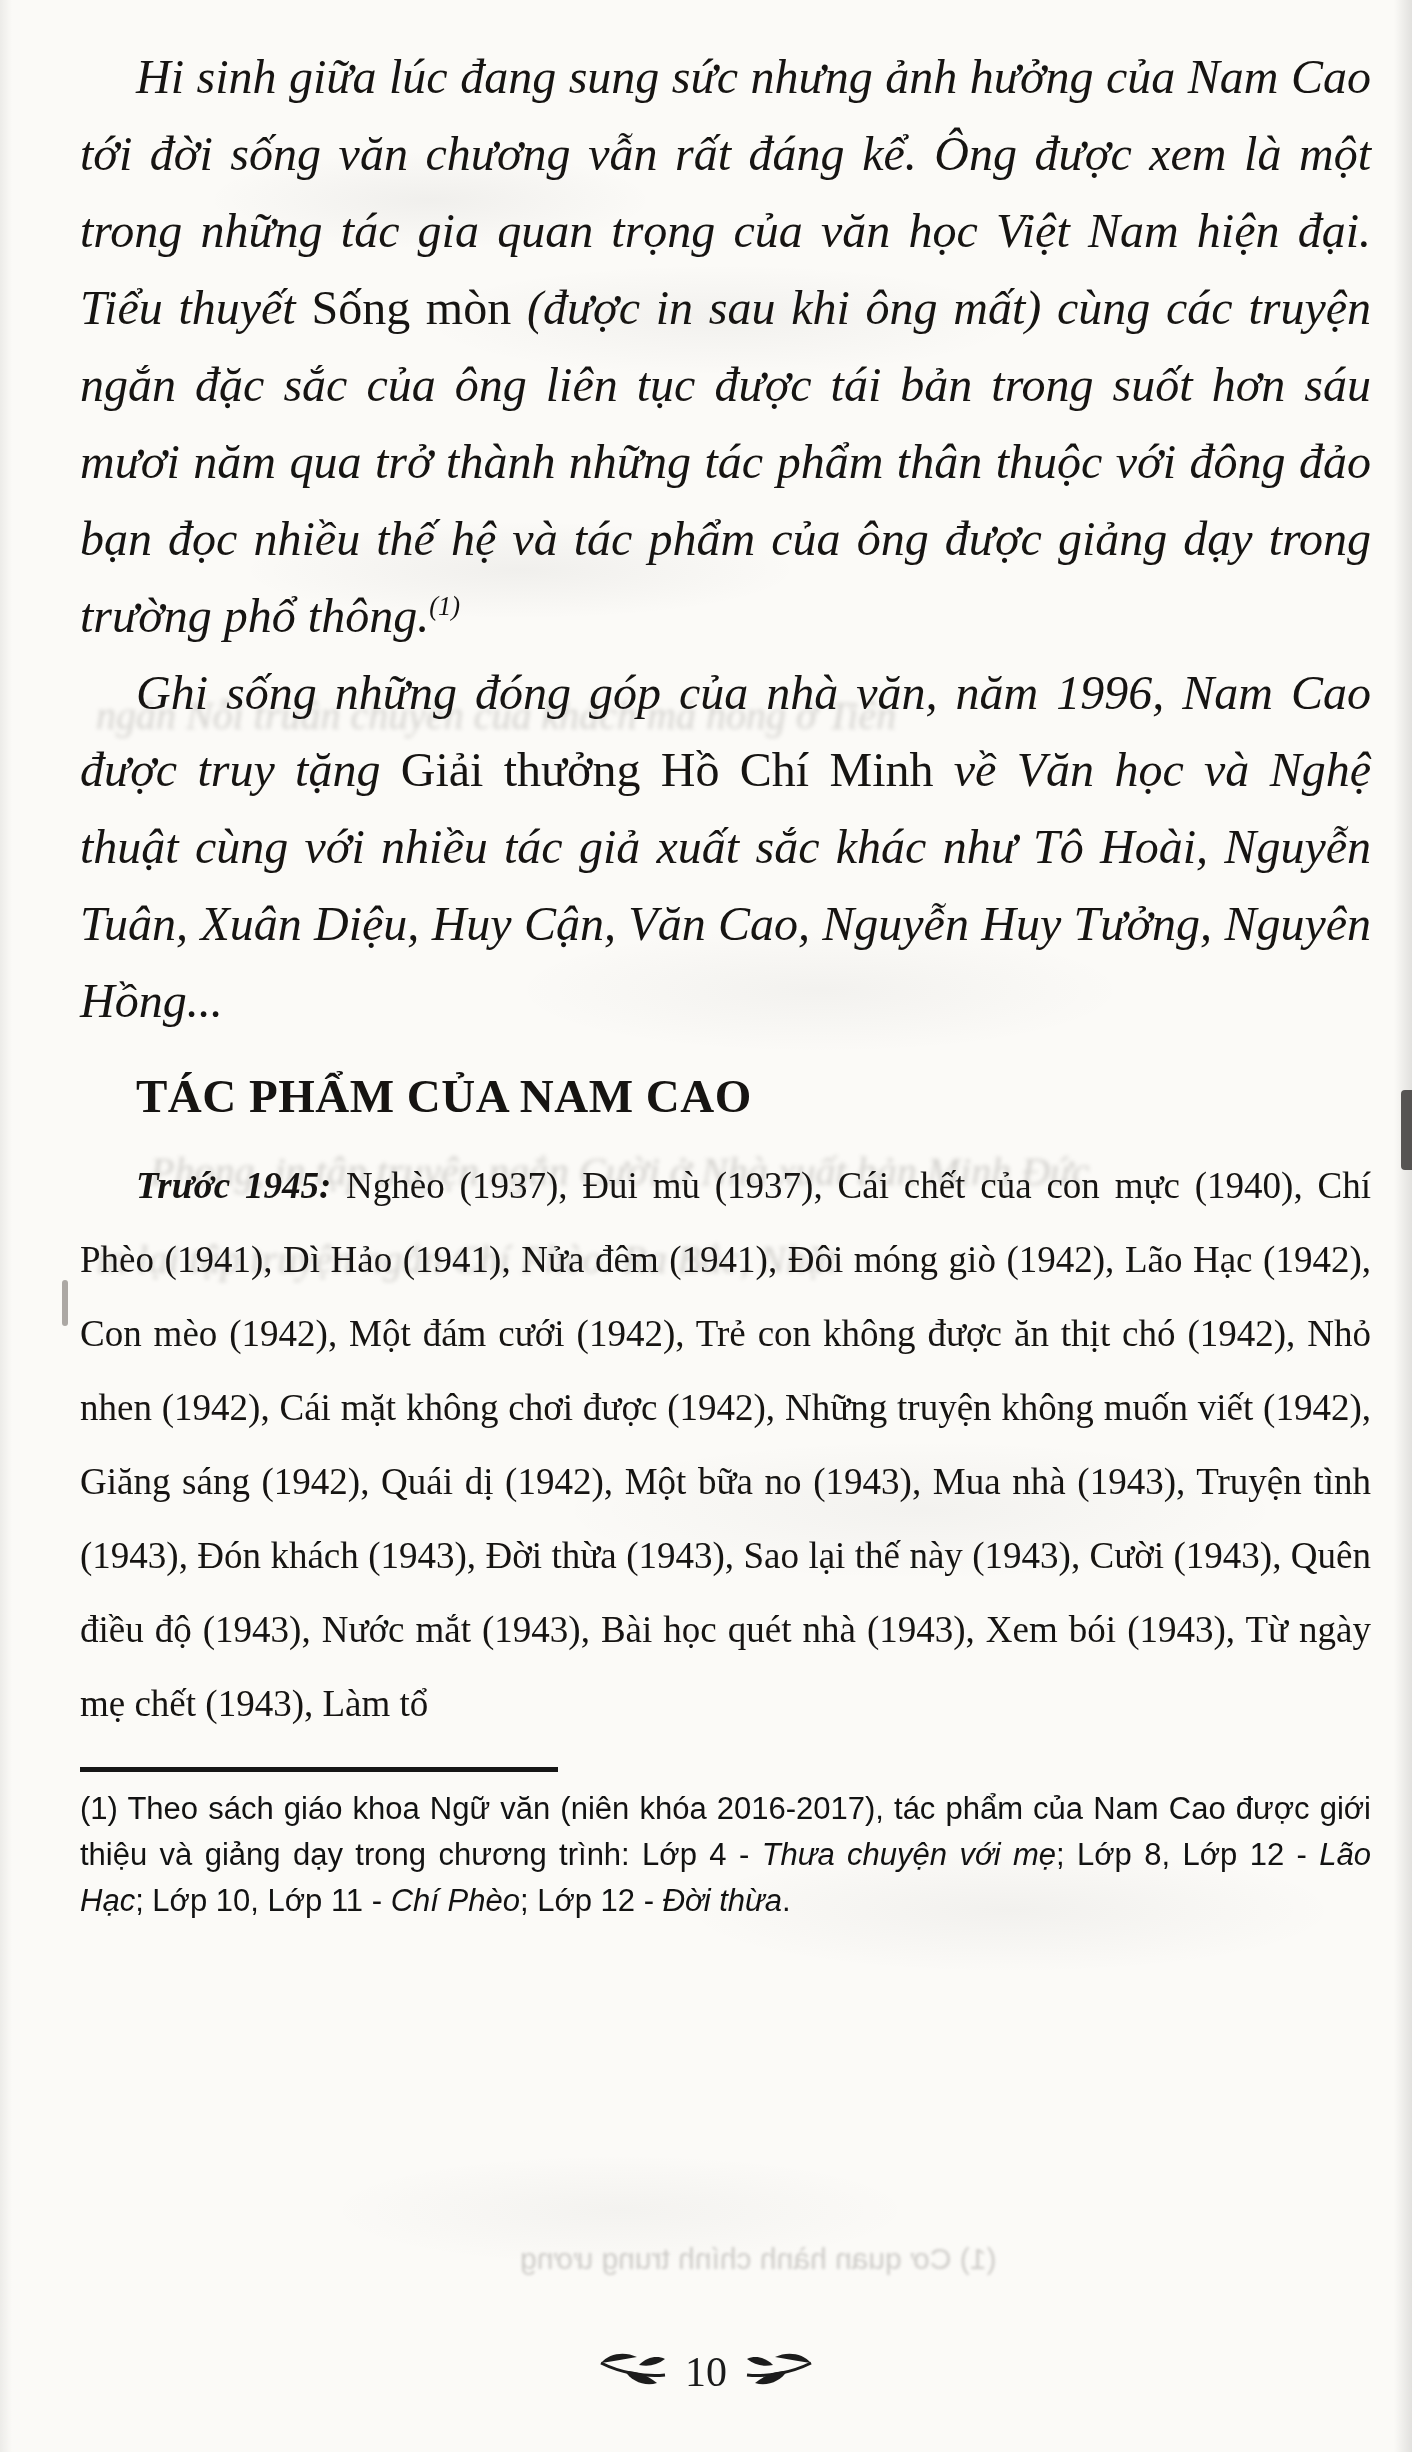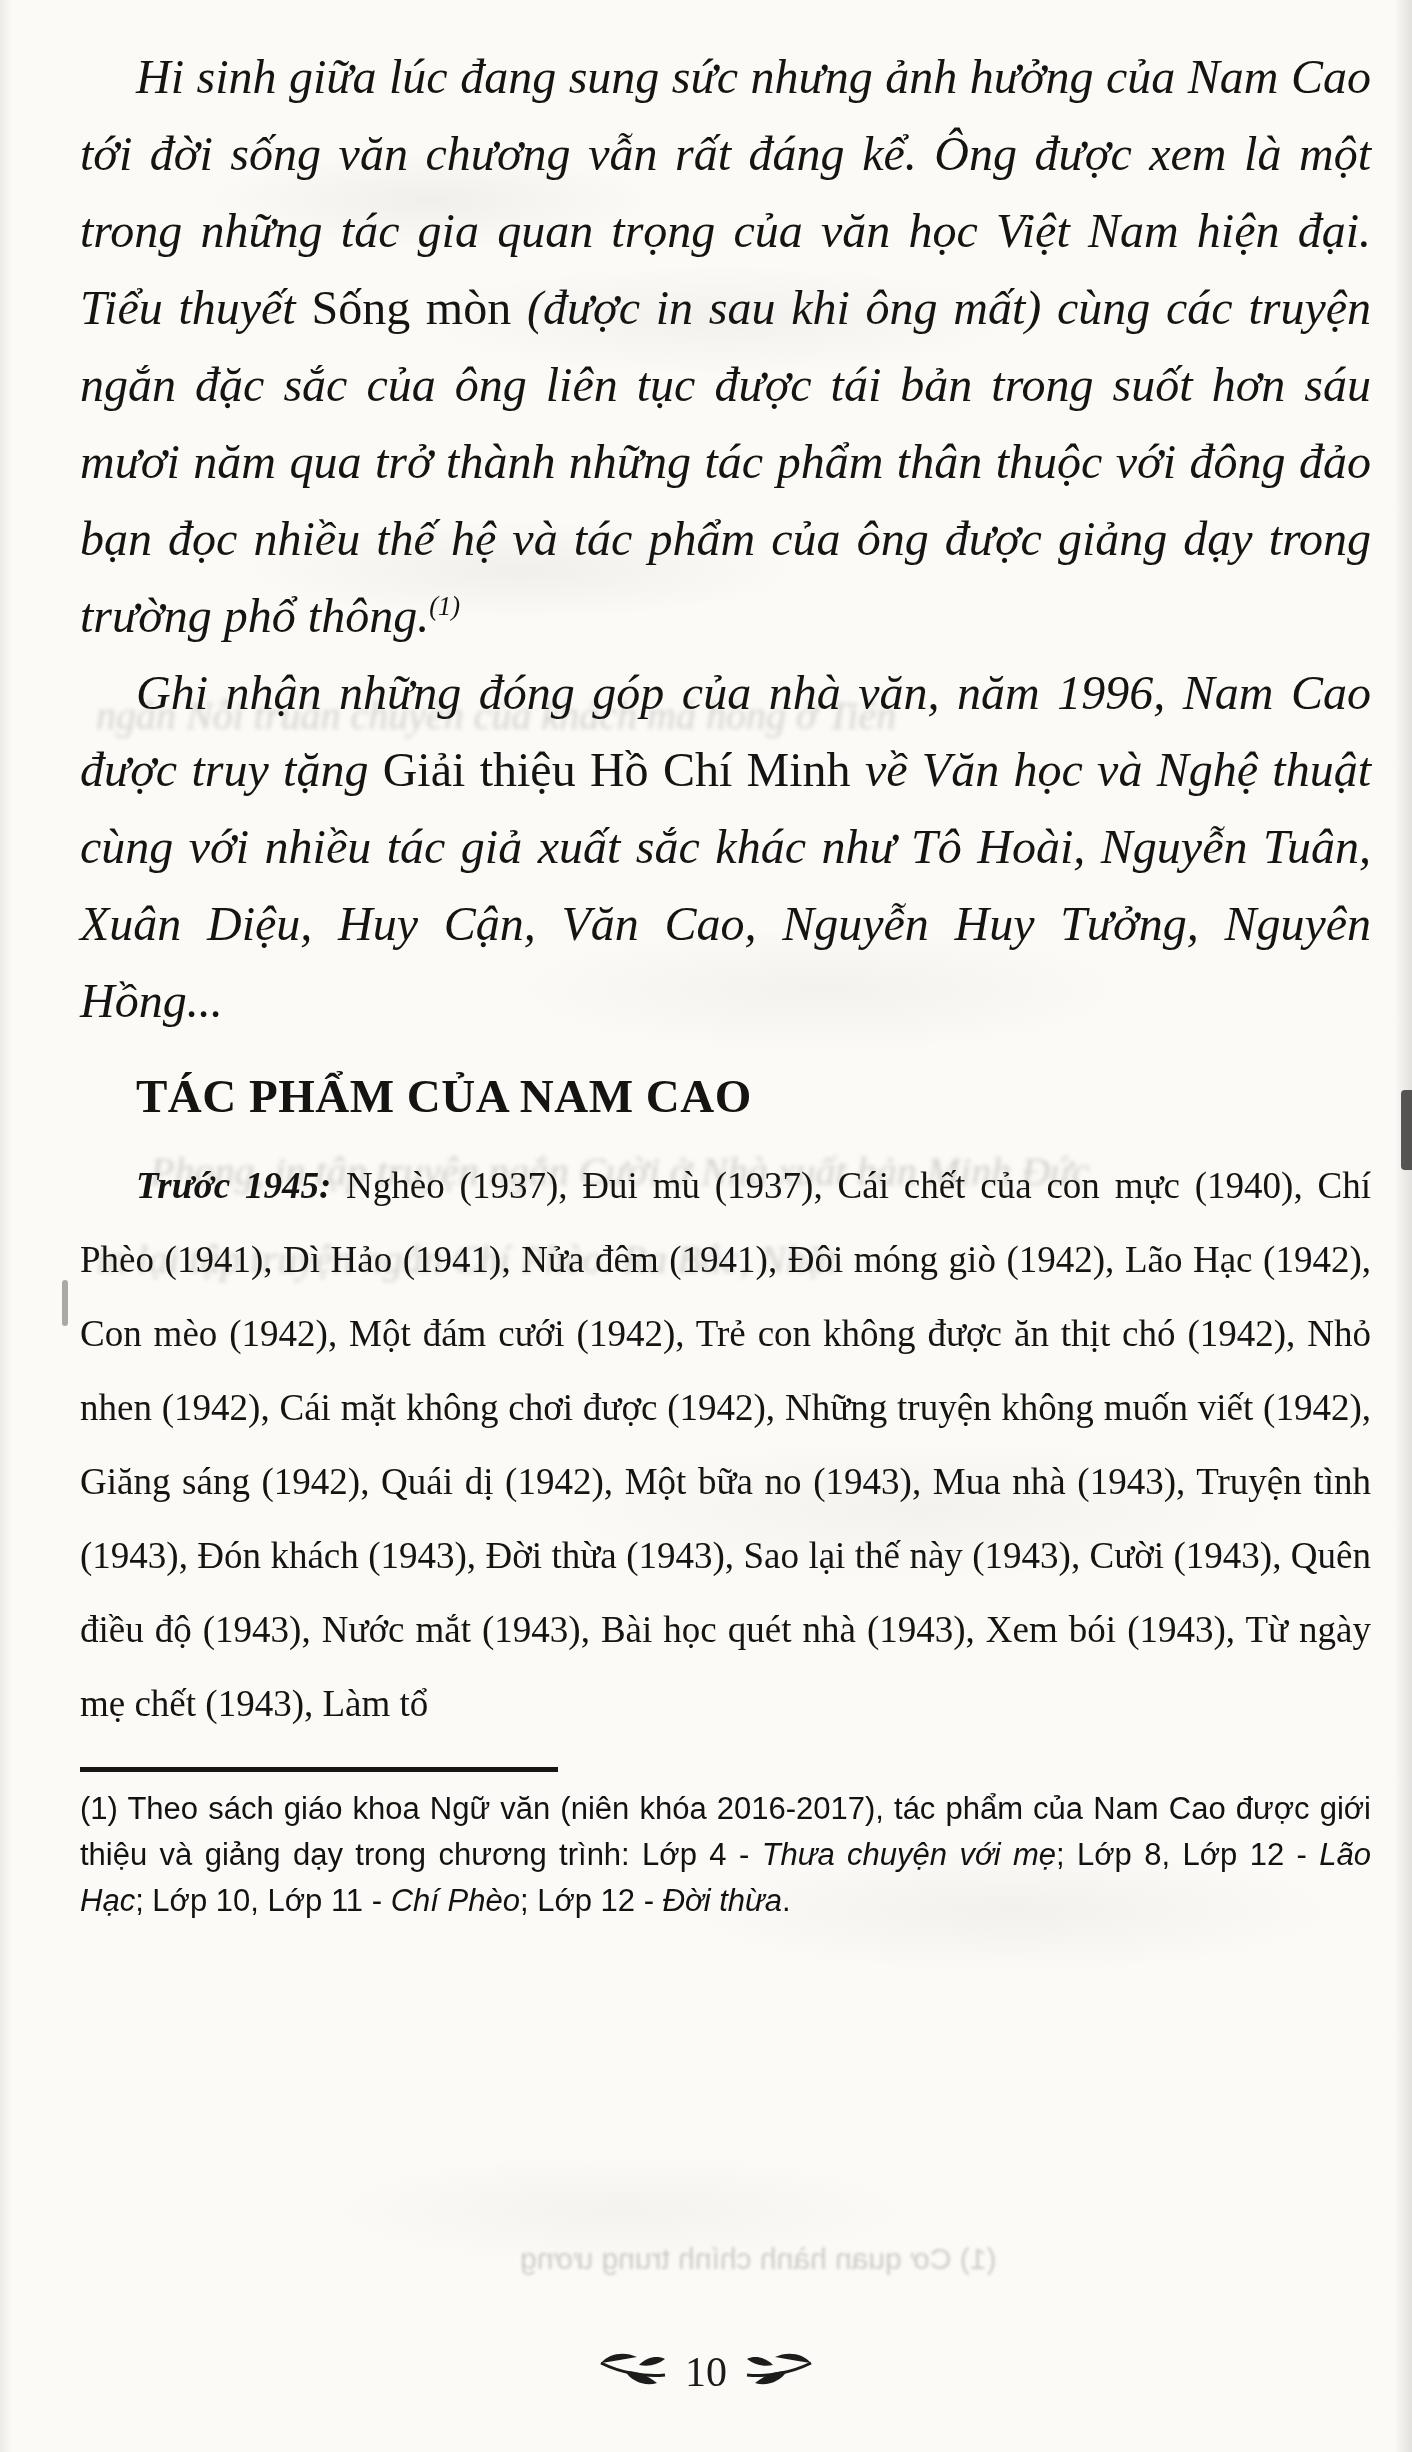--- a/index.html
+++ b/index.html
@@ -77,21 +77,21 @@
     <div class="ghost" style="left: 96px; top: 1236px; font-size: 40px; opacity: 0.28;">in lại tập truyện ngắn Chí Phèo. Ra Bắc, Nhặt</div>
     <div class="ghost mirror" style="left: 520px; top: 2242px; font-size: 30px; opacity: 0.34;">(1) Cơ quan hành chính trung ương</div>
   </div>
 <div class="artifact-right"></div>
 <div class="artifact-left"></div>
 
 <div class="content">
 
   <p class="body"><span class="seg-i">Hi sinh giữa lúc đang sung sức nhưng ảnh hưởng của Nam Cao tới đời sống văn chương vẫn rất đáng kể. Ông được xem là một trong những tác gia quan trọng của văn học Việt Nam hiện đại. Tiểu thuyết </span><span class="seg-r">Sống mòn</span><span class="seg-i"> (được in sau khi ông mất) cùng các truyện ngắn đặc sắc của ông liên tục được tái bản trong suốt hơn sáu mươi năm qua trở thành những tác phẩm thân thuộc với đông đảo bạn đọc nhiều thế hệ và tác phẩm của ông được giảng dạy trong trường phổ thông.</span><span class="seg-sup">(1)</span></p>
 
-  <p class="body"><span class="seg-i">Ghi nhận những đóng góp của nhà văn, năm 1996, Nam Cao được truy tặng </span><span class="seg-r">Giải thiệu Hồ Chí Minh</span><span class="seg-i"> về Văn học và Nghệ thuật cùng với nhiều tác giả xuất sắc khác như Tô Hoài, Nguyễn Tuân, Xuân Diệu, Huy Cận, Văn Cao, Nguyễn Huy Tưởng, Nguyên Hồng...</span></p>
+  <p class="body"><span class="seg-i">Ghi sống những đóng góp của nhà văn, năm 1996, Nam Cao được truy tặng </span><span class="seg-r">Giải thưởng Hồ Chí Minh</span><span class="seg-i"> về Văn học và Nghệ thuật cùng với nhiều tác giả xuất sắc khác như Tô Hoài, Nguyễn Tuân, Xuân Diệu, Huy Cận, Văn Cao, Nguyễn Huy Tưởng, Nguyên Hồng...</span></p>
 
   <h1 class="heading">TÁC PHẨM CỦA NAM CAO</h1>
 
 
   <p class="body works"><span class="seg-bi">Trước 1945:</span><span class="seg-r"> Nghèo (1937), Đui mù (1937), Cái chết của con mực (1940), Chí Phèo (1941), Dì Hảo (1941), Nửa đêm (1941), Đôi móng giò (1942), Lão Hạc (1942), Con mèo (1942), Một đám cưới (1942), Trẻ con không được ăn thịt chó (1942), Nhỏ nhen (1942), Cái mặt không chơi được (1942), Những truyện không muốn viết (1942), Giăng sáng (1942), Quái dị (1942), Một bữa no (1943), Mua nhà (1943), Truyện tình (1943), Đón khách (1943), Đời thừa (1943), Sao lại thế này (1943), Cười (1943), Quên điều độ (1943), Nước mắt (1943), Bài học quét nhà (1943), Xem bói (1943), Từ ngày mẹ chết (1943), Làm tổ</span></p>
 
   <hr class="fn-rule">
 
   <p class="footnote"><span class="seg-fn">(1) Theo sách giáo khoa Ngữ văn (niên khóa 2016-2017), tác phẩm của Nam Cao được giới thiệu và giảng dạy trong chương trình: Lớp 4 - </span><span class="seg-fni">Thưa chuyện với mẹ</span><span class="seg-fn">; Lớp 8, Lớp 12 - </span><span class="seg-fni">Lão Hạc</span><span class="seg-fn">; Lớp 10, Lớp 11 - </span><span class="seg-fni">Chí Phèo</span><span class="seg-fn">; Lớp 12 - </span><span class="seg-fni">Đời thừa</span><span class="seg-fn">.</span></p>
 

